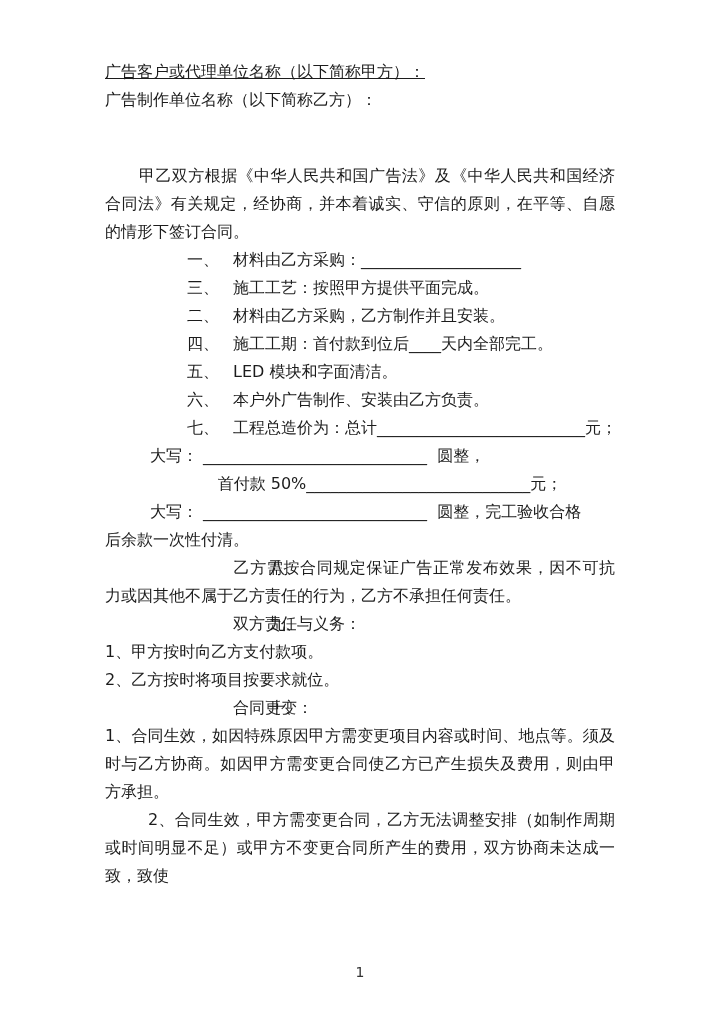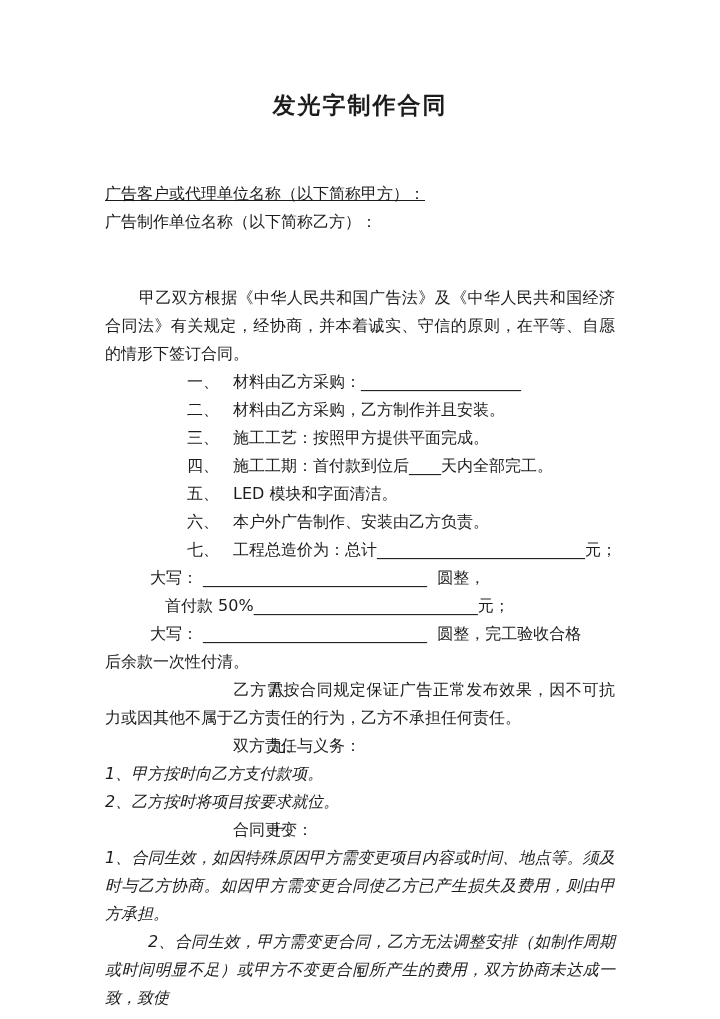--- a/index.html
+++ b/index.html
@@ -47,55 +47,53 @@
   .cnum {
     display: inline-block;
     width: 46px;
   }
   .hang {
     text-indent: 82px;
     text-align: justify;
   }
   .pay-line { white-space: pre; }
   .pay-daxie   { margin-left: 45px; }
-  .pay-first   { margin-left: 60px; }
+  .pay-first   { margin-left: 60px; text-align: center; }
   .pay-balance { margin-left: 0; }
   .sub-item {
     text-align: justify;
-    font-style: italic;
   }
   .sub-item-indent {
     text-indent: 43px;
   }
   .page-number {
     position: absolute;
     left: 0;
     right: 0;
     bottom: 38px;
     text-align: center;
     font-size: 14px;
     line-height: 18px;
     color: #333333;
   }
 </style>
 </head>
 <body>
 
 <div class="page">
 
-  <h1 class="doc-title">发光字制作合同</h1>
 
   <p class="para party-line-a">广告客户或代理单位名称（以下简称甲方）：</p>
   <p class="para">广告制作单位名称（以下简称乙方）：</p>
 
   <p class="para preamble">甲乙双方根据《中华人民共和国广告法》及《中华人民共和国经济合同法》有关规定，经协商，并本着诚实、守信的原则，在平等、自愿的情形下签订合同。</p>
 
   <p class="clause"><span class="cnum">一、</span><span>材料由乙方采购：____________________</span></p>
+  <p class="clause"><span class="cnum">三、</span><span>施工工艺：按照甲方提供平面完成。</span></p>
   <p class="clause"><span class="cnum">二、</span><span>材料由乙方采购，乙方制作并且安装。</span></p>
-  <p class="clause"><span class="cnum">三、</span><span>施工工艺：按照甲方提供平面完成。</span></p>
   <p class="clause"><span class="cnum">四、</span><span>施工工期：首付款到位后____天内全部完工。</span></p>
   <p class="clause"><span class="cnum">五、</span><span>LED 模块和字面清洁。</span></p>
   <p class="clause"><span class="cnum">六、</span><span>本户外广告制作、安装由乙方负责。</span></p>
   <p class="clause"><span class="cnum">七、</span><span>工程总造价为：总计__________________________元；</span></p>
 
   <p class="pay-line pay-daxie">大写： ____________________________  圆整，</p>
   <p class="pay-line pay-first">首付款 50%____________________________元；</p>
   <p class="pay-line pay-daxie">大写： ____________________________  圆整，完工验收合格</p>
   <p class="pay-line pay-balance">后余款一次性付清。</p>
 

